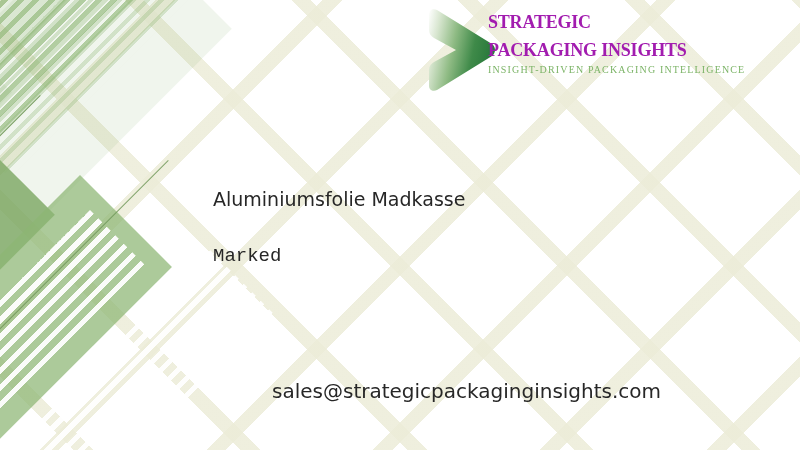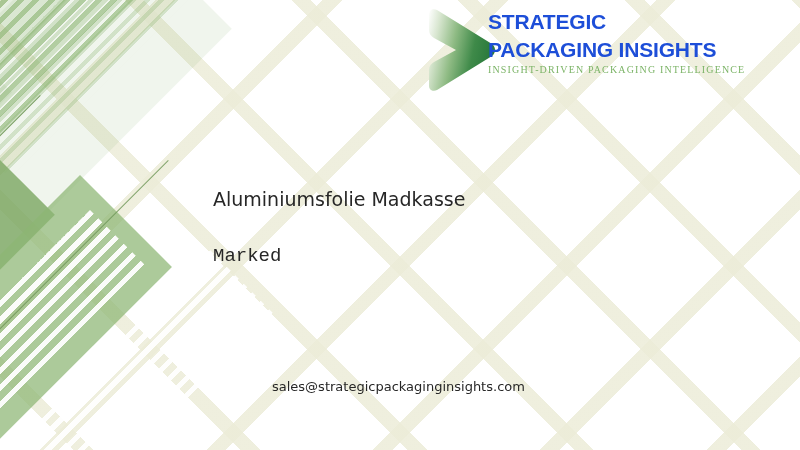--- a/index.html
+++ b/index.html
@@ -111,26 +111,26 @@
     width: 70px;
     height: 84px;
   }
   .logo-wordmark {
     position: absolute;
     left: 62px;
     top: 2px;
     width: 268px;
   }
   .logo-line {
-    font-family: Liberation Sans, sans-serif;
+    font-family: Liberation Serif, serif;
     font-weight: bold;
-    font-size: 21px;
+    font-size: 18px;
     line-height: 28px;
     letter-spacing: -0.2px;
-    color: #1d4ed8;
+    color: #a21caf;
     white-space: nowrap;
   }
   .logo-tagline {
     font-family: Liberation Serif, serif;
     font-size: 10px;
     letter-spacing: 1.15px;
     color: #7cb467;
     white-space: nowrap;
   }
 
@@ -151,21 +151,21 @@
     white-space: nowrap;
   }
   .title-line.l1 { top: 188px; }
   .title-line.l2 { top: 245px; font-family: Liberation Mono, monospace; }
 
   .contact {
     position: absolute;
     left: 272px;
     top: 379px;
     font-family: "DejaVu Sans", sans-serif;
-    font-size: 13px;
+    font-size: 20px;
     color: #272727;
     white-space: nowrap;
   }
 </style>
 </head>
 <body>
 
 <div class="slide">
 
   <div class="lattice"></div>

